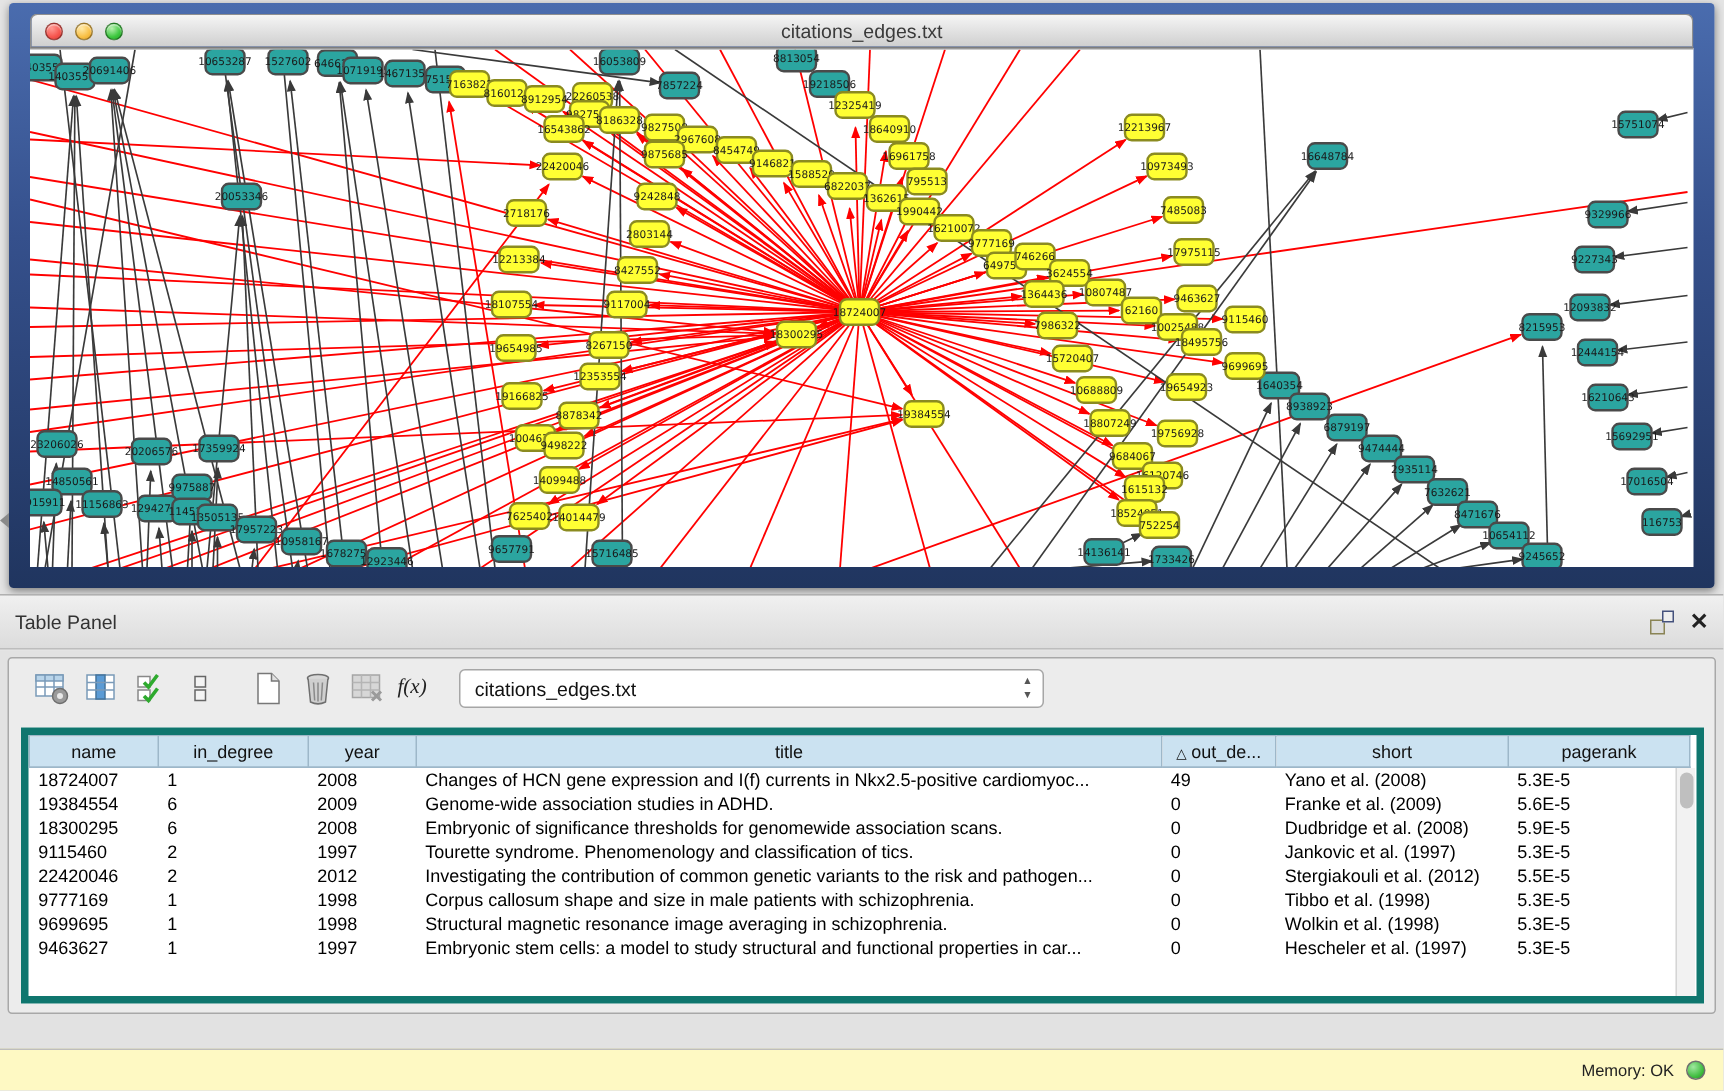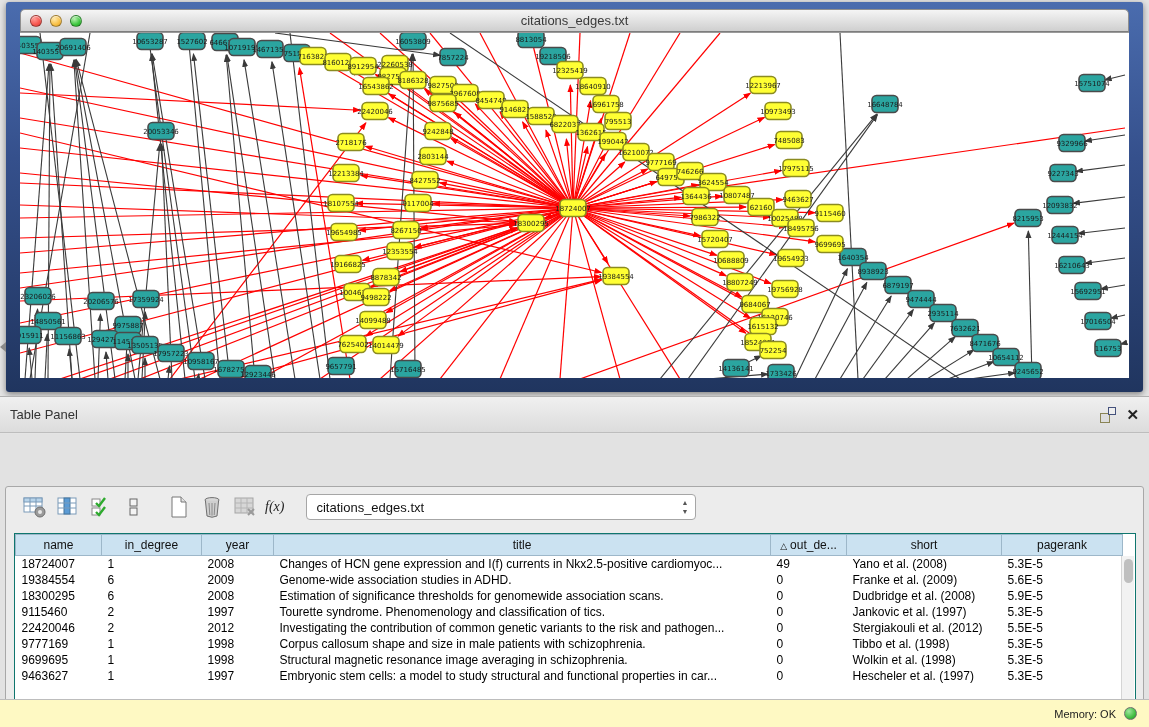--- a/index.html
+++ b/index.html
@@ -31,32 +31,32 @@
     display:flex; align-items:center; }
   .panel-title { font-size:13px; color:#333; margin-left:10px; }
   .panel-bar-icons { margin-left:auto; margin-right:10px; display:flex; align-items:center; gap:10px; }
   .float-ico { position:relative; width:16px; height:16px; }
   .float-ico .sq1 { position:absolute; left:0; bottom:0; width:10px; height:10px; border:1.5px solid #8a8455; background:#ddd; }
   .float-ico .sq2 { position:absolute; right:0; top:0; width:8px; height:8px; border:1.5px solid #44517c; background:#eee; }
   .close-ico { font-size:15px; font-weight:bold; color:#222; line-height:16px; }
 
   .panel-body { position:absolute; left:0; top:434px; width:1149px; height:266px; background:#e2e2e2; }
   .inner-box { position:absolute; left:5px; top:4px; width:1139px; height:238px;
-    background:#ececec; border:1px solid #a8a8a8; border-radius:3px;margin-top:48px; }
+    background:#ececec; border:1px solid #a8a8a8; border-radius:3px; }
 
   .toolbar { display:flex; align-items:center; height:40px; padding-left:16px; }
   .tb-ico { width:26px; height:24px; display:flex; align-items:center; justify-content:center; margin-right:7px; }
   .tb-ico svg { display:block; }
   .fx { font-family:"Liberation Serif", serif; font-style:italic; font-size:14px; color:#222; margin-right:10px; }
   .combo { width:390px; height:26px; background:#fff; border:1px solid #a6a6a6; border-radius:4px;
     display:flex; align-items:center; font-size:13px; color:#111; padding-left:9px; position:relative; margin-left:12px; }
   .combo .stepper { position:absolute; right:7px; top:3px; font-size:7px; color:#555; line-height:9px; text-align:center; }
 
   .table-wrap { position:absolute; left:8px; top:46px; width:1122px; height:184px; background:#fff;
-    border:1px solid #0f766e; overflow:hidden; }
+    border:5px solid #0f766e; overflow:hidden; }
   table.grid { border-collapse:collapse; table-layout:fixed; width:1107px; font-size:12px; }
   table.grid th { background:#cbe2f1; border:1px solid #9db7c9; font-weight:normal; color:#111;
     height:21px; text-align:center; overflow:hidden; white-space:nowrap; }
   table.grid td { height:16px; padding:0 0 0 6px; color:#000; white-space:nowrap; overflow:hidden;
     text-overflow:ellipsis; border:none; }
   .sort-tri { font-size:9px; margin-right:3px; }
   .vscroll { position:absolute; right:1px; top:22px; width:13px; height:160px; background:#f2f2f2; border-left:1px solid #d5d5d5; }
   .vscroll .thumb { position:absolute; left:2px; top:3px; width:9px; height:24px; background:#bfbfbf; border-radius:5px; }
 
   .tabs { position:absolute; left:0; right:0; top:240px; display:flex; justify-content:center; }
@@ -880,21 +880,21 @@
               <td>2009</td>
               <td>Genome-wide association studies in ADHD.</td>
               <td>0</td>
               <td>Franke et al. (2009)</td>
               <td>5.6E-5</td>
             </tr>
             <tr>
               <td>18300295</td>
               <td>6</td>
               <td>2008</td>
-              <td>Estimation of significance thresholds for genomewide association scans.</td>
+              <td>Embryonic of significance thresholds for genomewide association scans.</td>
               <td>0</td>
               <td>Dudbridge et al. (2008)</td>
               <td>5.9E-5</td>
             </tr>
             <tr>
               <td>9115460</td>
               <td>2</td>
               <td>1997</td>
               <td>Tourette syndrome. Phenomenology and classification of tics.</td>
               <td>0</td>

